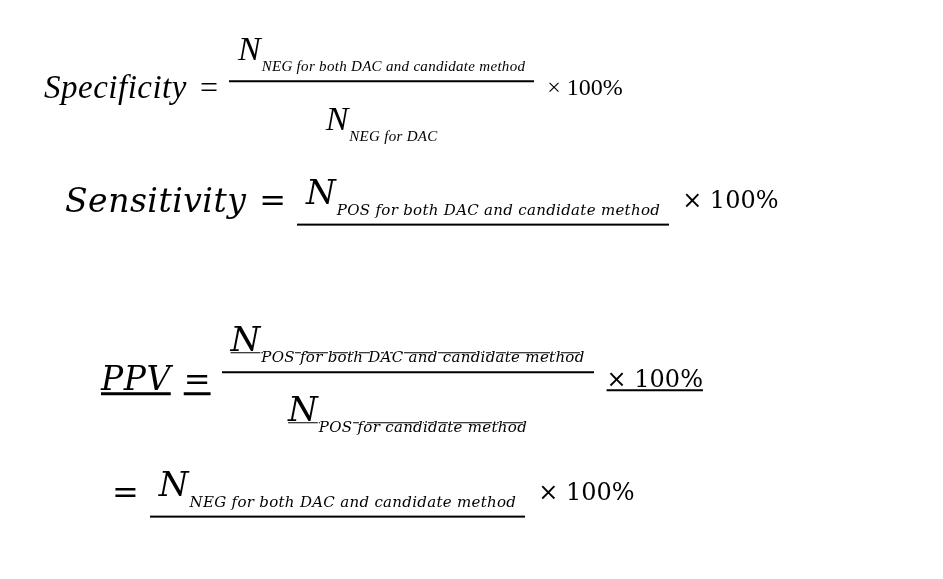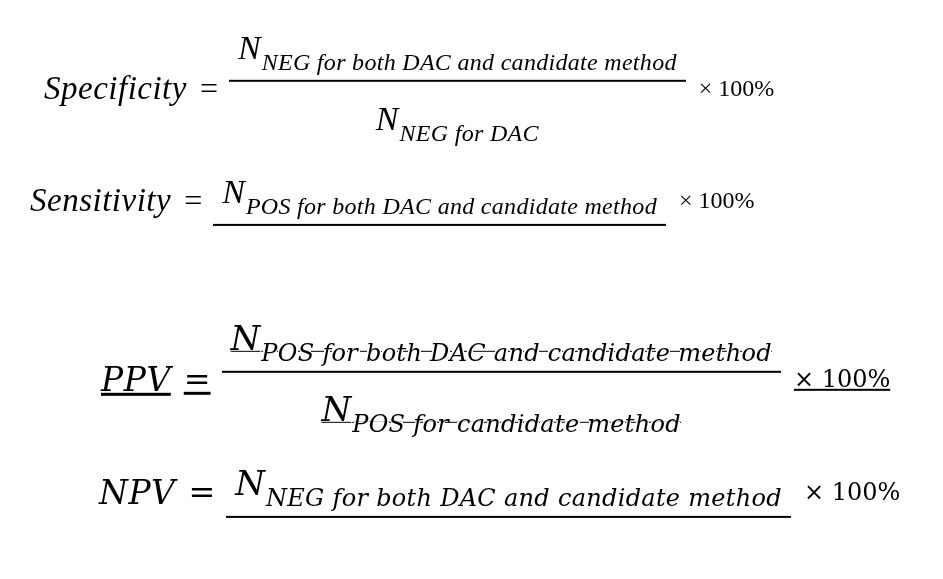--- a/index.html
+++ b/index.html
@@ -51,32 +51,32 @@
   }
   .den {
     padding-top: 19px;
   }
   .nsym {
     font-style: italic;
     font-size: 34px;
   }
   .nsub {
     font-style: italic;
-    font-size: 24px;
+    font-size: 15px;
     vertical-align: -11px;
     letter-spacing: 0.3px;
     margin-left: 1px;
   }
   .mult {
     font-size: 24px;
     margin-left: 13px;
   }
   
   .f0 { top: 88px;  left: 44px; font-family: Liberation Serif, serif;  }
-  .f1 { top: 200px; left: 30px; font-family: Liberation Serif, serif;  }
+  .f1 { top: 200px; left: 65px;  }
   .f2 { top: 379px; left: 101px; text-decoration: underline; }
   .f3 { top: 492px; left: 99px;  }
 </style>
 </head>
 <body>
 
 <div class="page">
 
   <div class="formula f0">
     <span class="flabel">Specificity</span>
@@ -101,21 +101,20 @@
     <span class="flabel">PPV</span>
     <span class="eq">=</span>
     <span class="frac">
       <span class="num"><span class="nsym">N</span><span class="nsub">POS for both DAC and candidate method</span></span>
       <span class="den"><span class="nsym">N</span><span class="nsub">POS for candidate method</span></span>
     </span>
     <span class="mult">× 100%</span>
   </div>
 
   <div class="formula f3">
-    <span class="flabel">NPV</span>
     <span class="eq">=</span>
     <span class="frac">
       <span class="num"><span class="nsym">N</span><span class="nsub">NEG for both DAC and candidate method</span></span>
     </span>
     <span class="mult">× 100%</span>
   </div>
 
 </div>
 
 </body></html>

